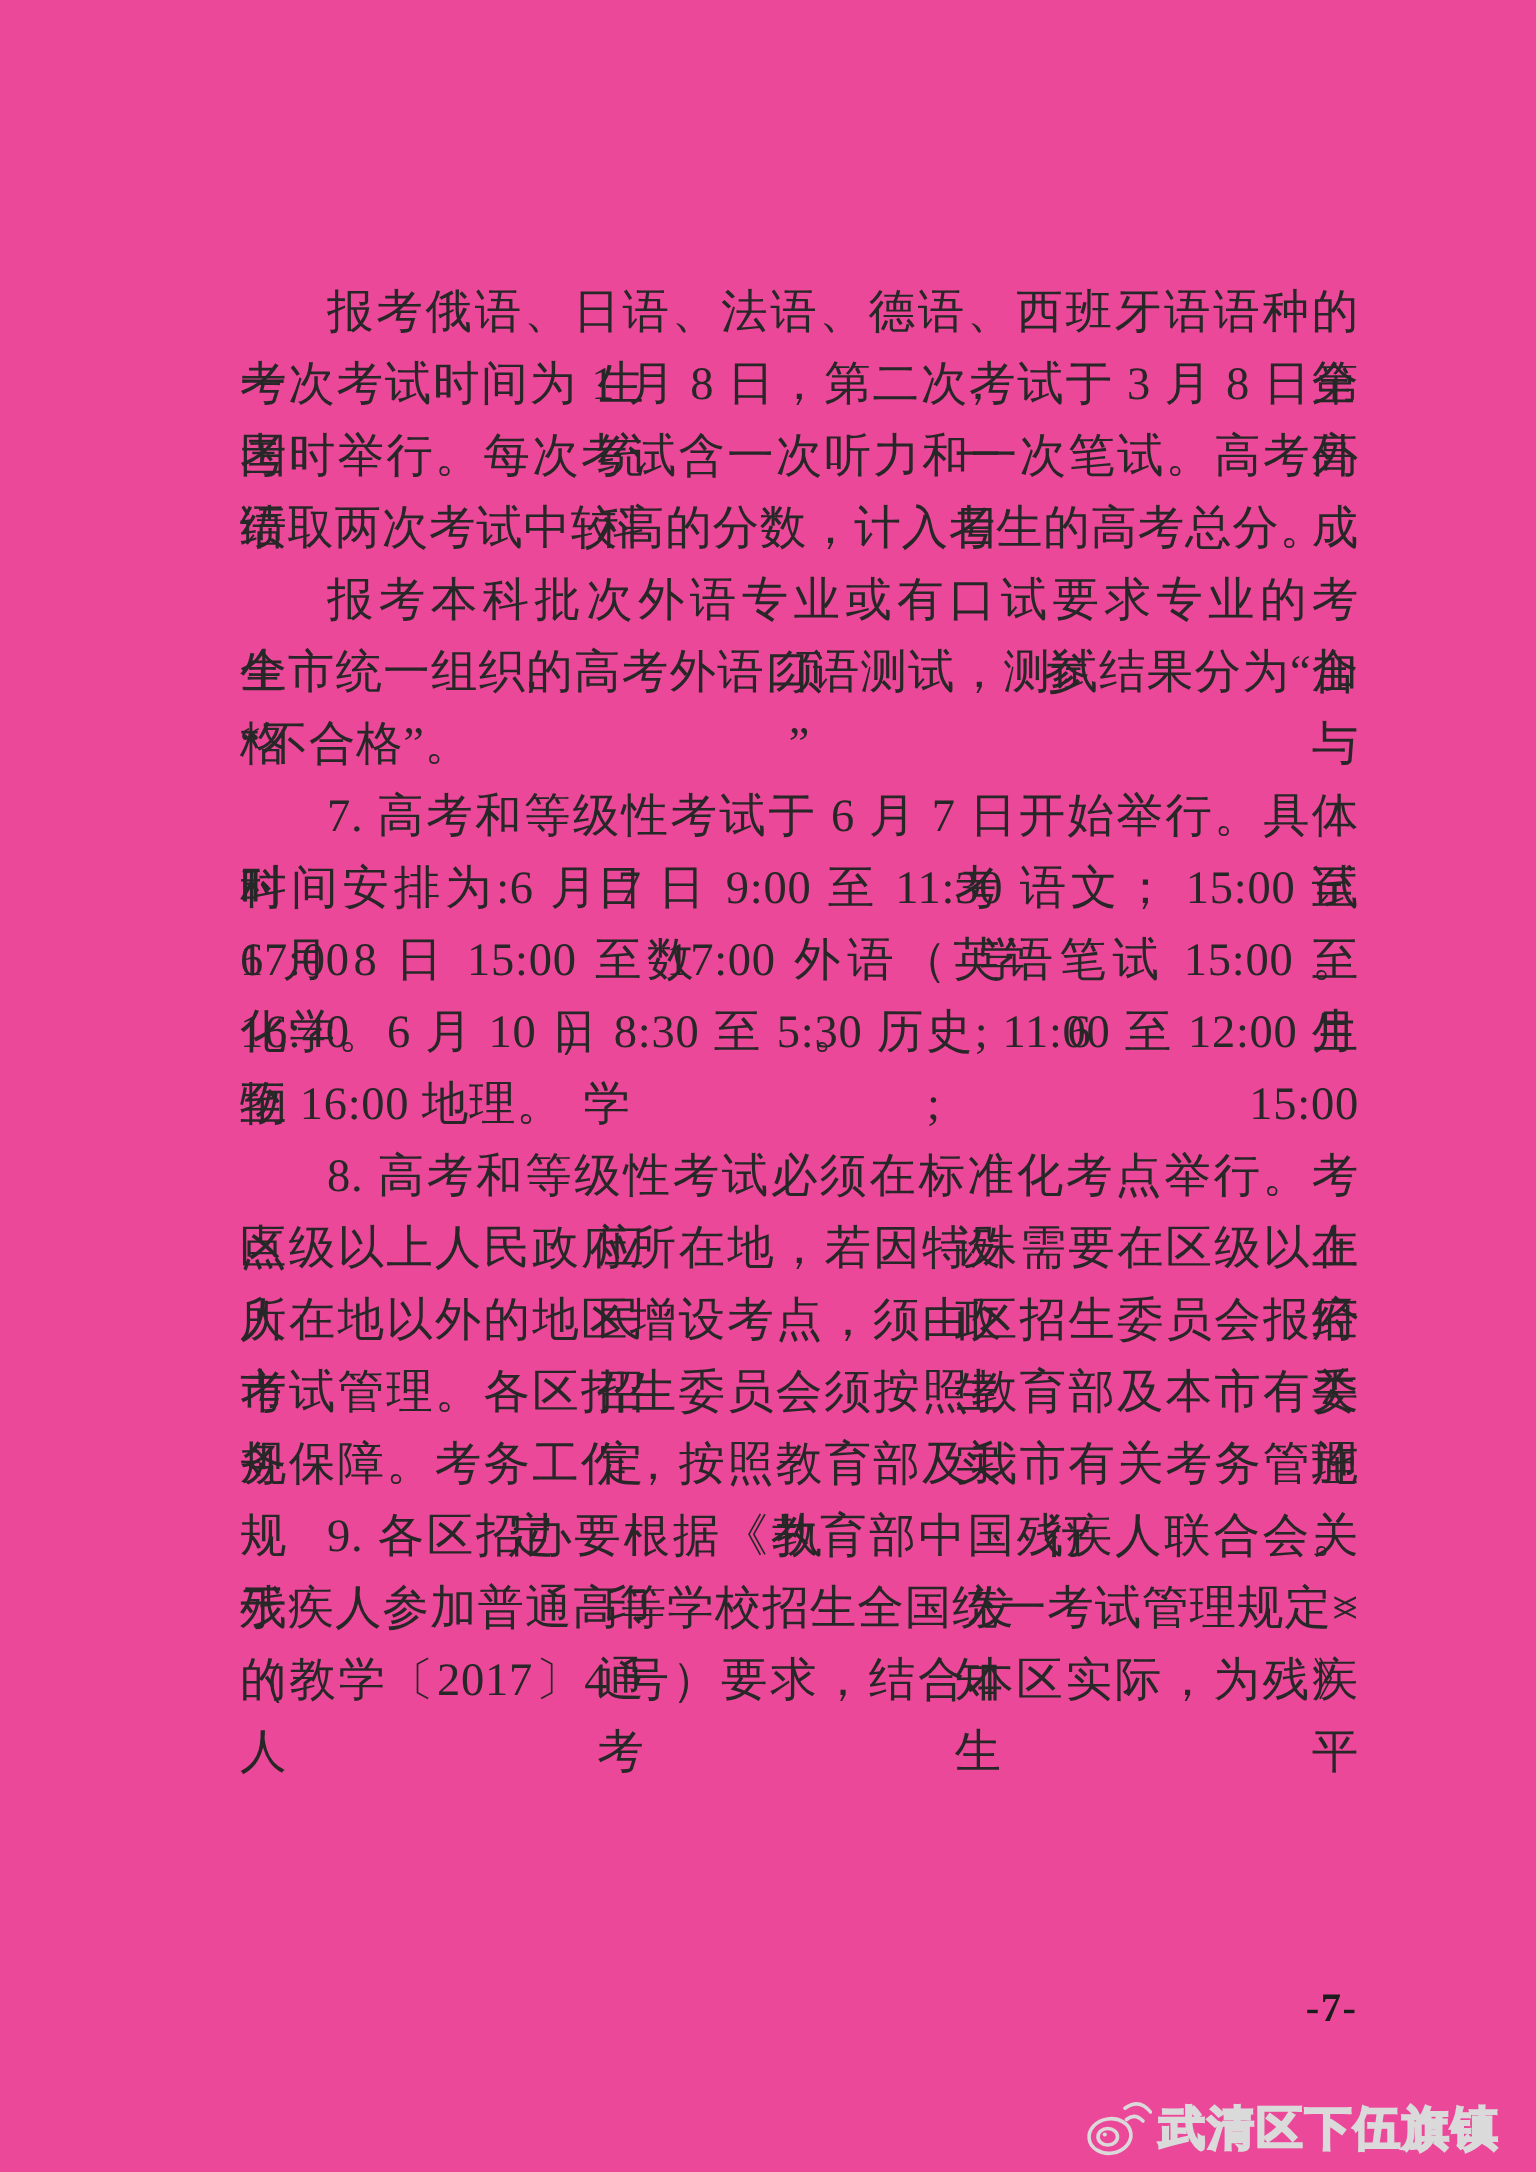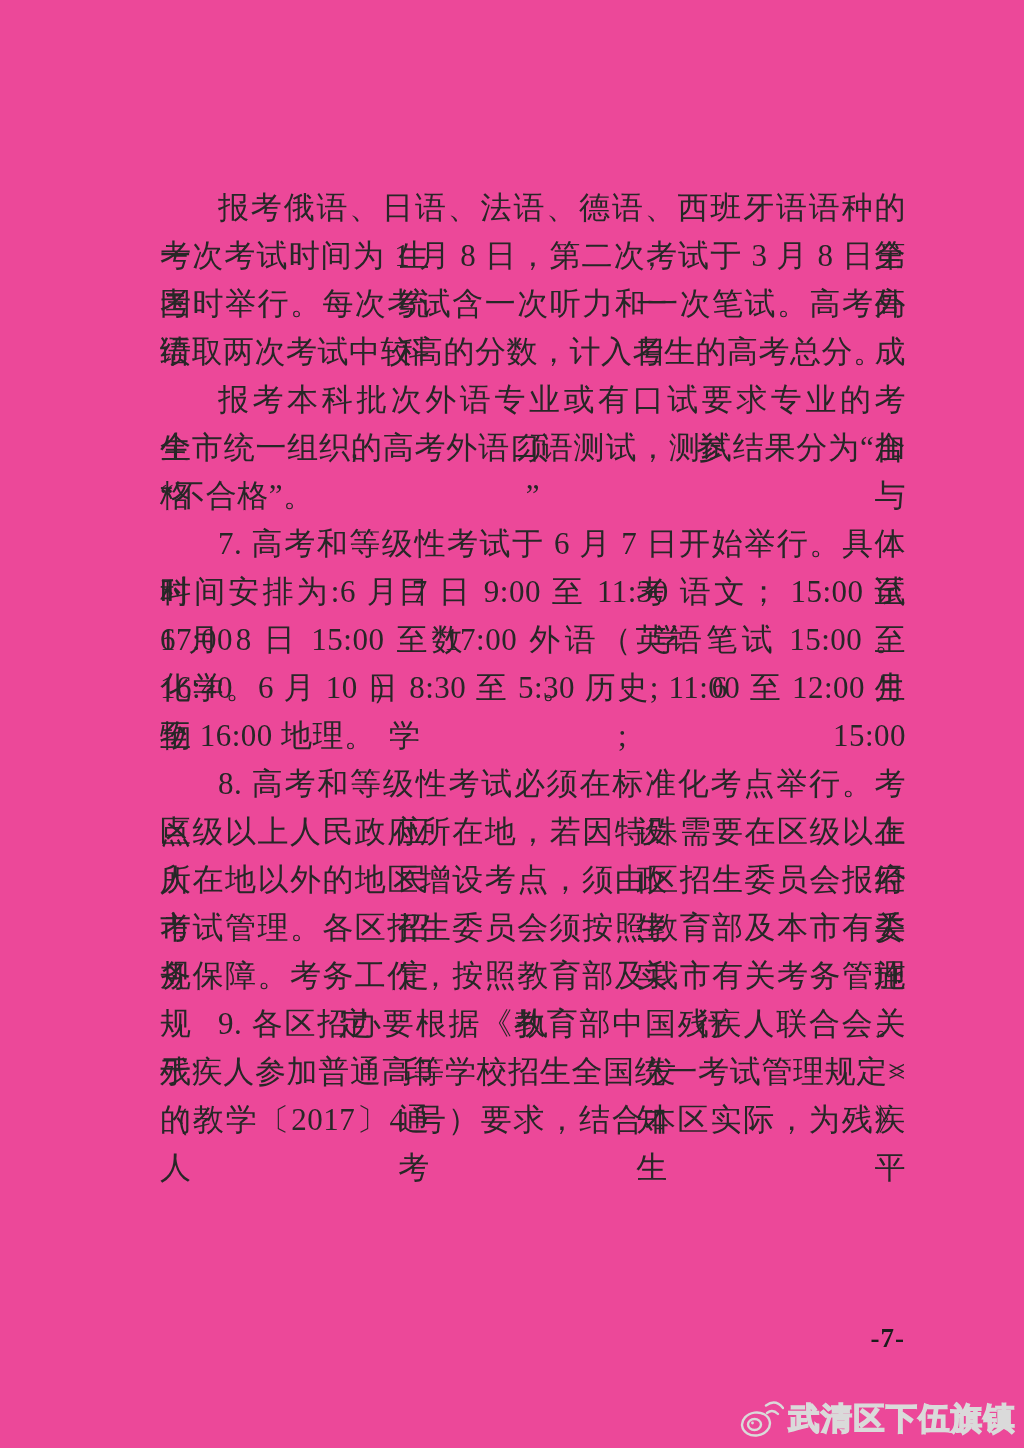--- a/index.html
+++ b/index.html
@@ -42,21 +42,21 @@
     position: absolute;
     top: 1323px;
     right: 119px;
     font-size: 27px;
     font-weight: 700;
     color: #1c1c1c;
     letter-spacing: 1px;
   }
   .watermark {
     position: absolute;
-    right: 8px;
+    right: 24px;
     bottom: 8px;
     display: flex;
     align-items: center;
     gap: 5px;
   }
   .wm-icon {
     display: inline-flex;
     width: 44px;
     height: 38px;
   }

